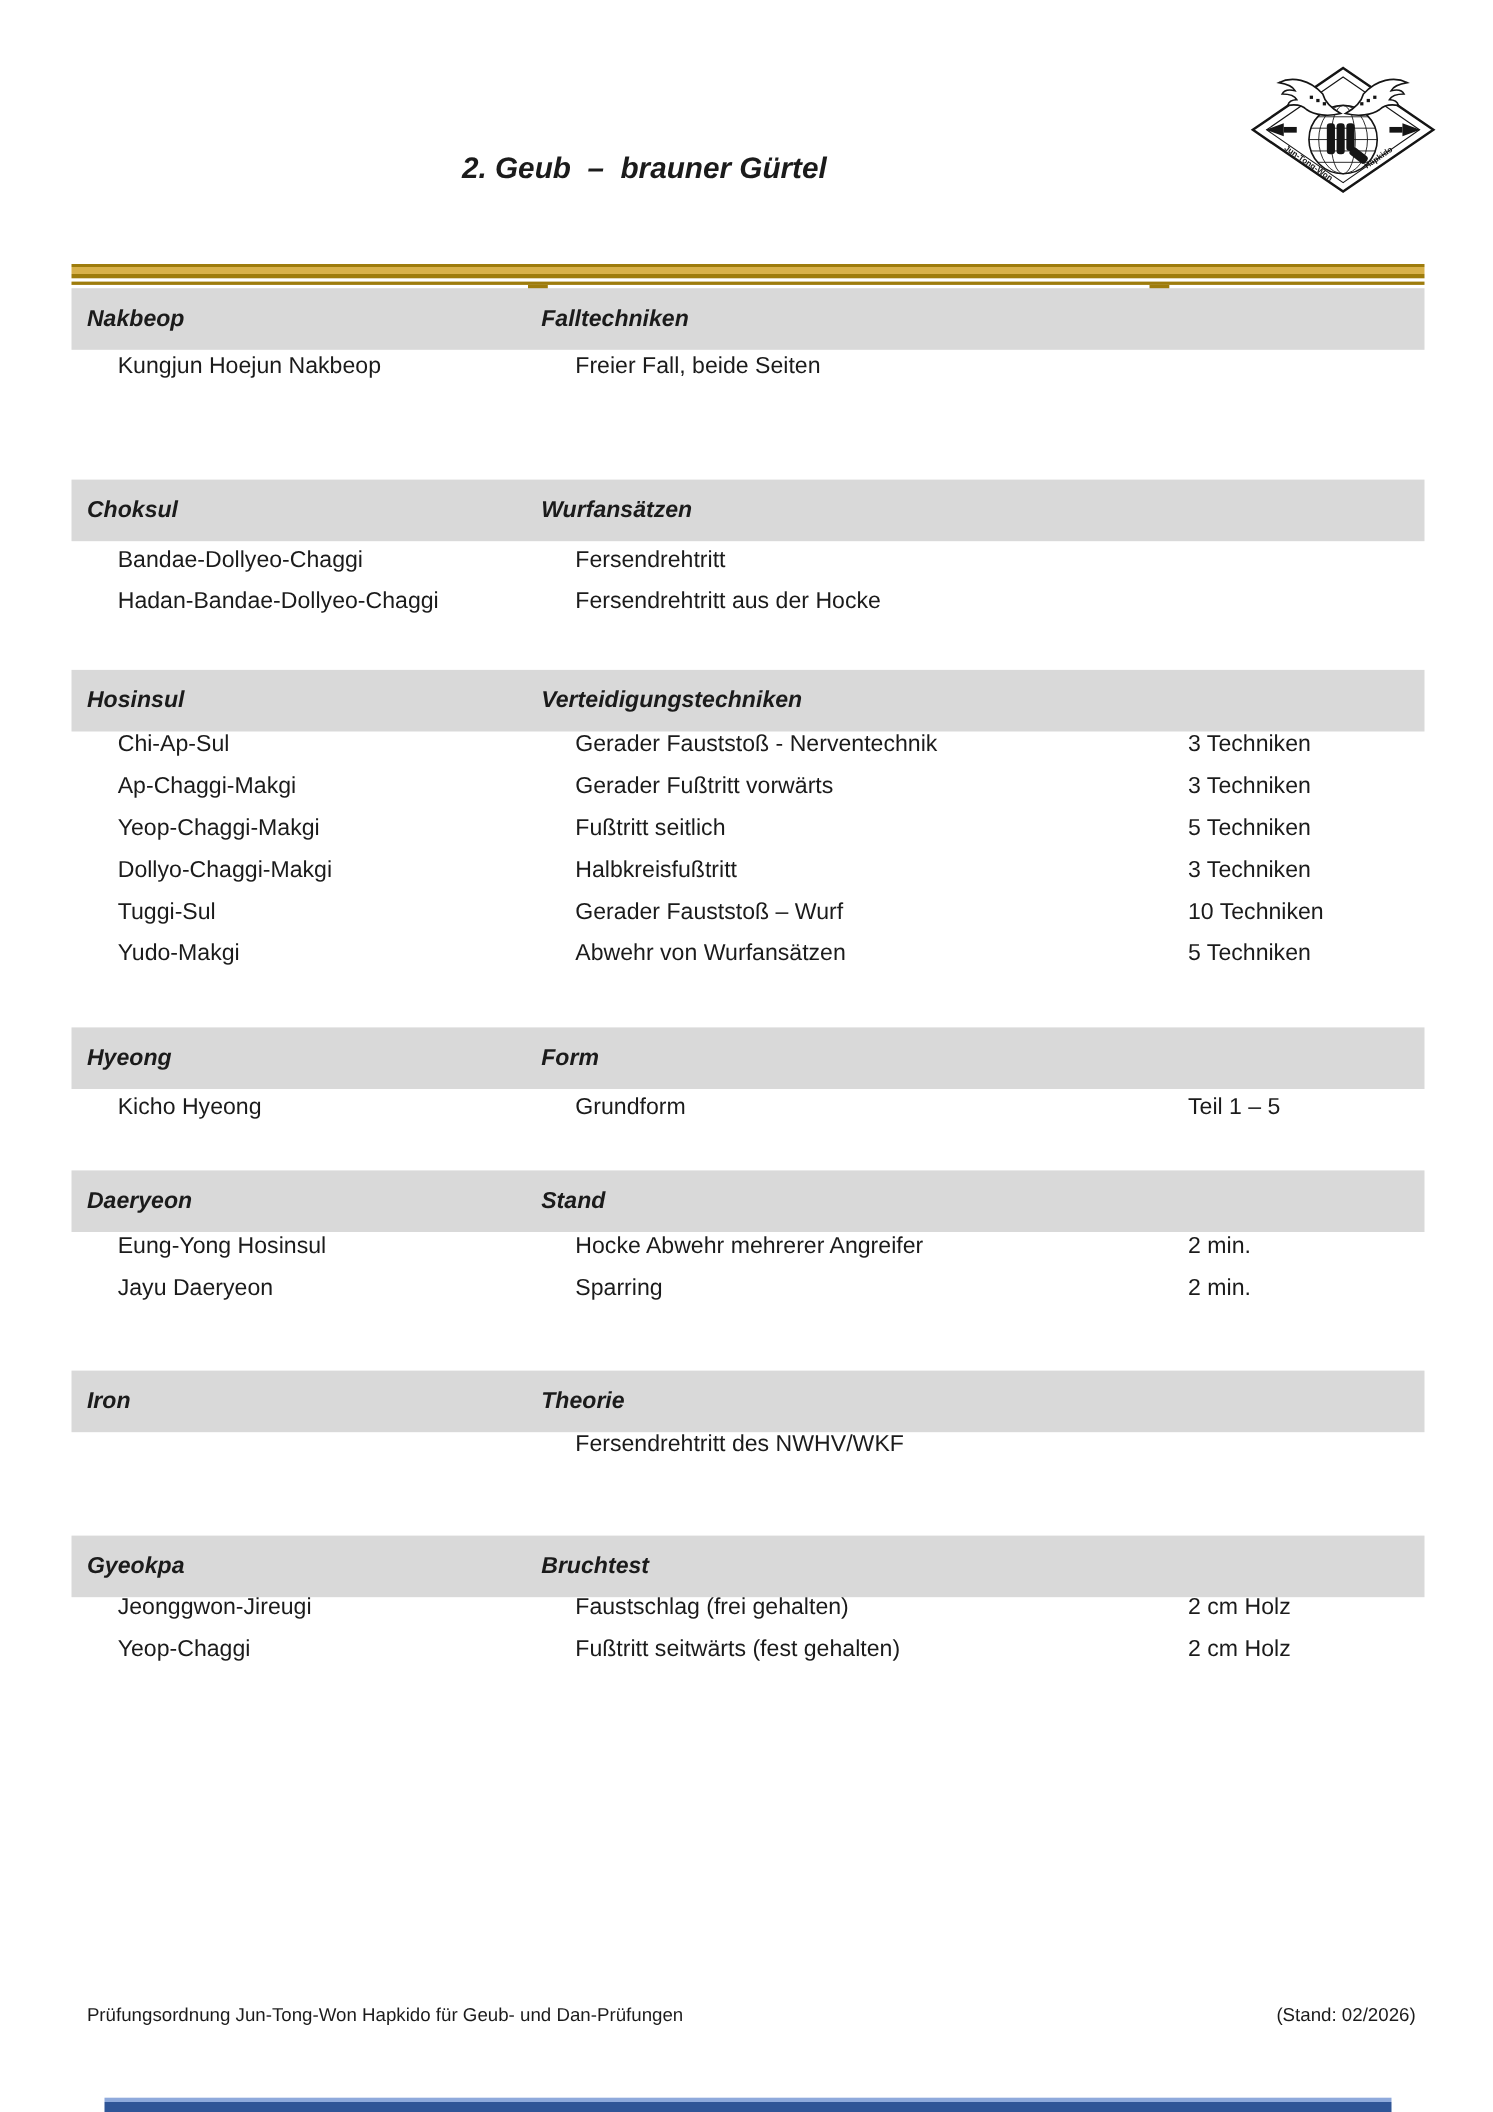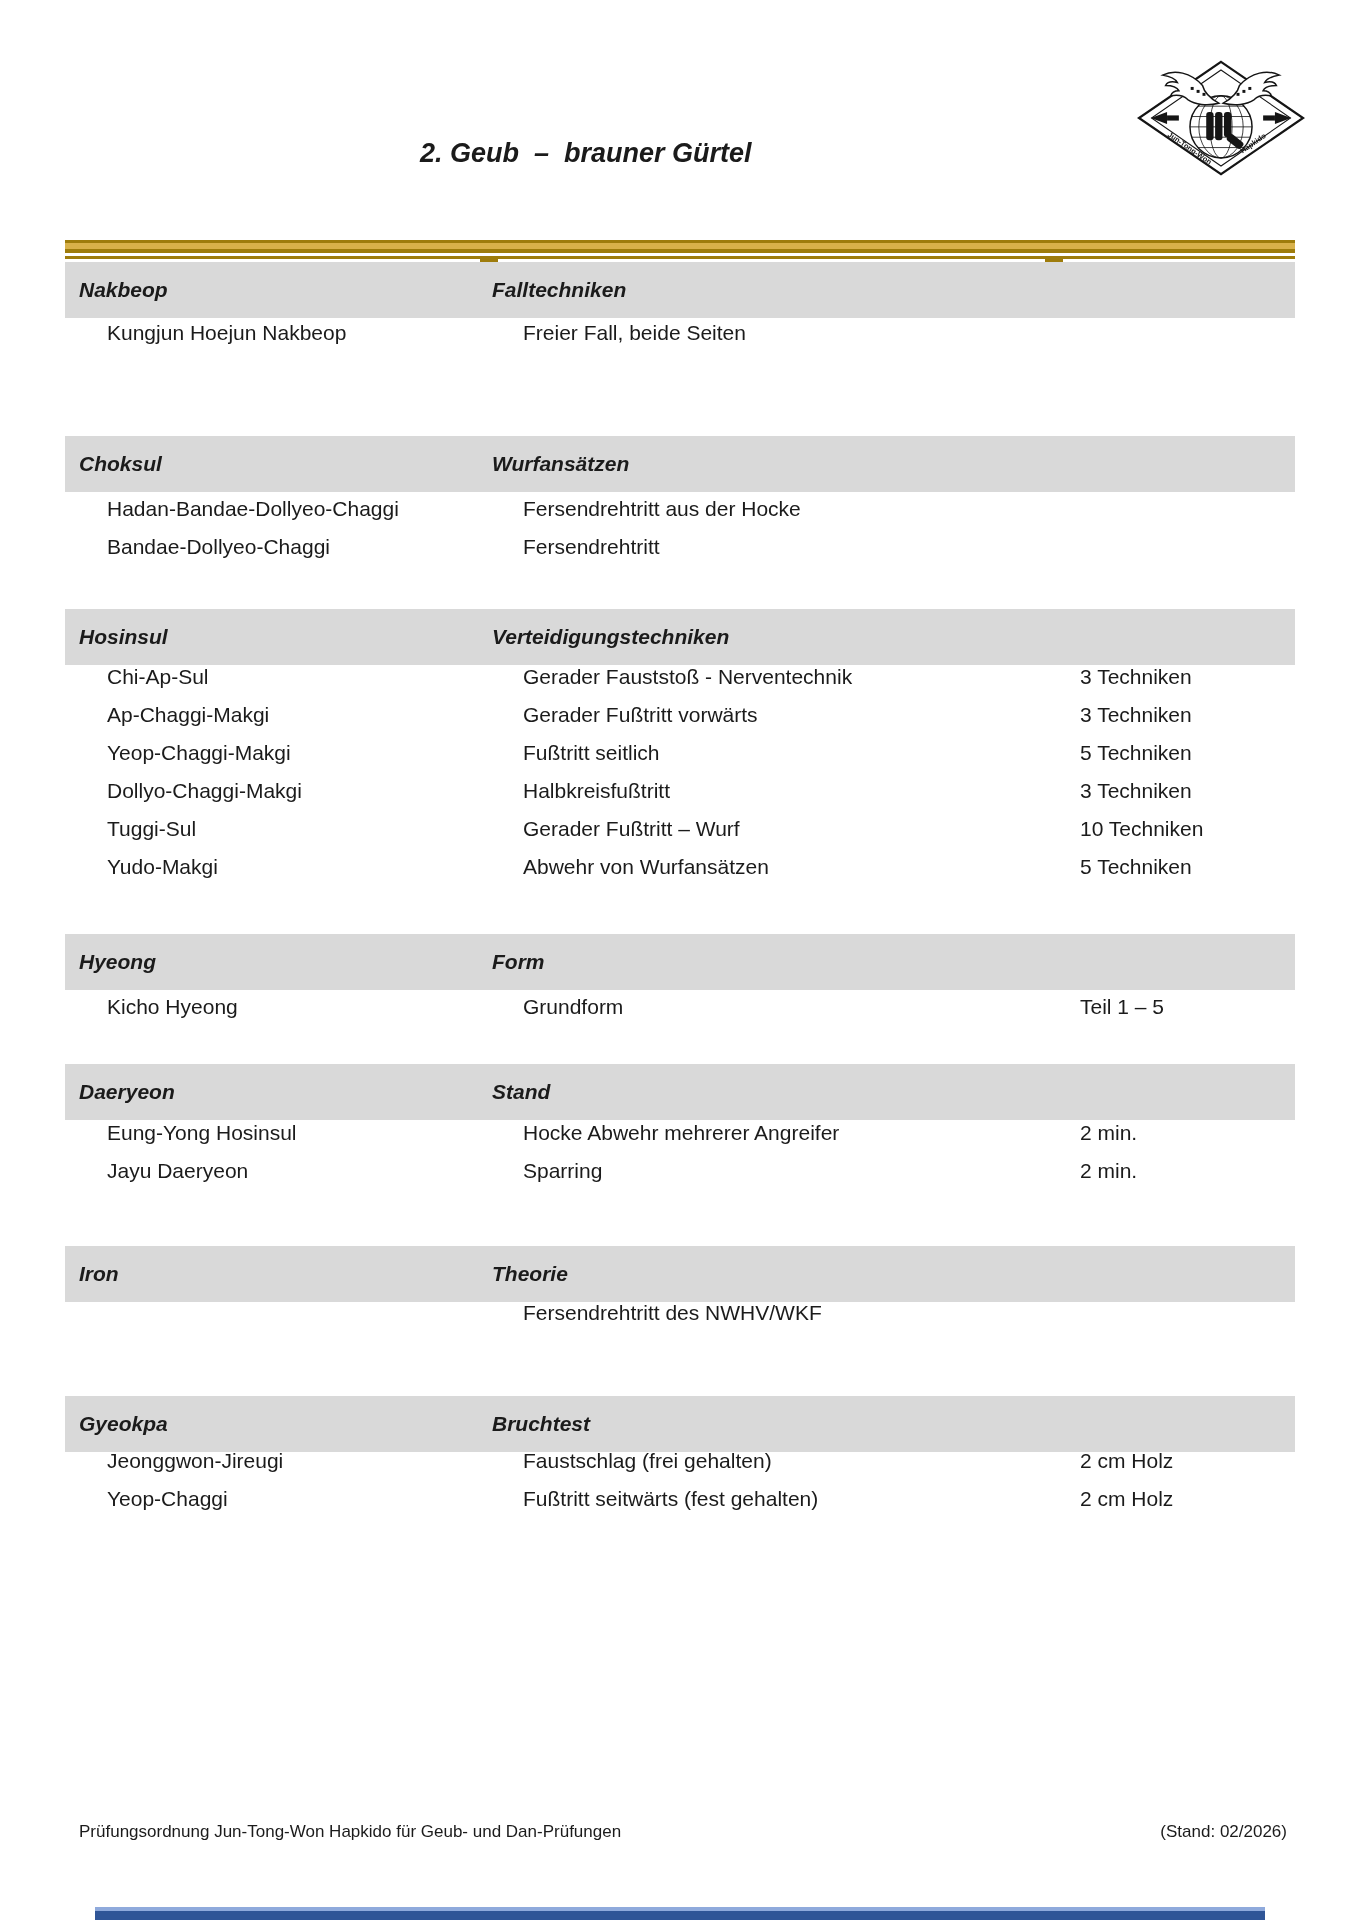--- a/index.html
+++ b/index.html
@@ -123,27 +123,27 @@
       <span class="c3"></span>
     </div>
   </div>
 
   <div class="band" style="top:436px">
     <span class="k">Choksul</span>
     <span class="g">Wurfansätzen</span>
   </div>
   <div class="rows" style="top:490px">
     <div class="row">
+      <span class="c1">Bandae-Dollyeo-Chaggi</span>
+      <span class="c2">Fersendrehtritt</span>
+      <span class="c3"></span>
+    </div>
+    <div class="row">
       <span class="c1">Hadan-Bandae-Dollyeo-Chaggi</span>
       <span class="c2">Fersendrehtritt aus der Hocke</span>
-      <span class="c3"></span>
-    </div>
-    <div class="row">
-      <span class="c1">Bandae-Dollyeo-Chaggi</span>
-      <span class="c2">Fersendrehtritt</span>
       <span class="c3"></span>
     </div>
   </div>
 
   <div class="band" style="top:609px">
     <span class="k">Hosinsul</span>
     <span class="g">Verteidigungstechniken</span>
   </div>
   <div class="rows" style="top:658px">
     <div class="row">
@@ -161,21 +161,21 @@
       <span class="c2">Fußtritt seitlich</span>
       <span class="c3">5 Techniken</span>
     </div>
     <div class="row">
       <span class="c1">Dollyo-Chaggi-Makgi</span>
       <span class="c2">Halbkreisfußtritt</span>
       <span class="c3">3 Techniken</span>
     </div>
     <div class="row">
       <span class="c1">Tuggi-Sul</span>
-      <span class="c2">Gerader Fußtritt – Wurf</span>
+      <span class="c2">Gerader Fauststoß – Wurf</span>
       <span class="c3">10 Techniken</span>
     </div>
     <div class="row">
       <span class="c1">Yudo-Makgi</span>
       <span class="c2">Abwehr von Wurfansätzen</span>
       <span class="c3">5 Techniken</span>
     </div>
   </div>
 
   <div class="band" style="top:934px">

